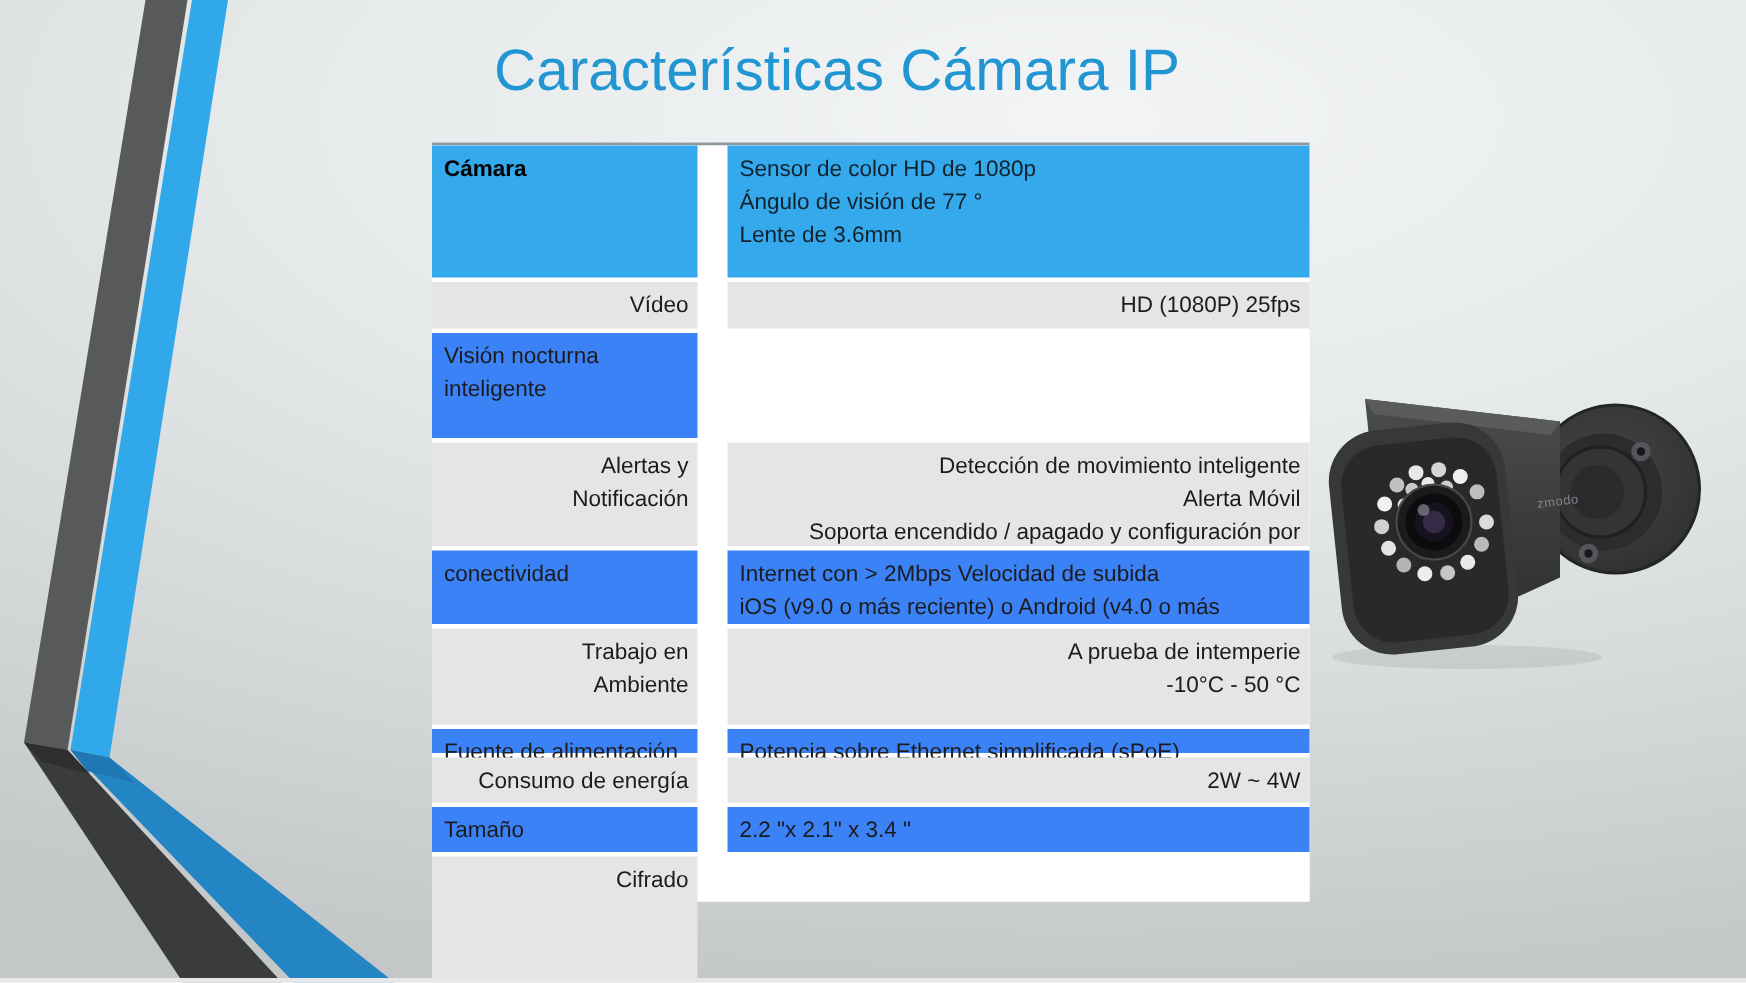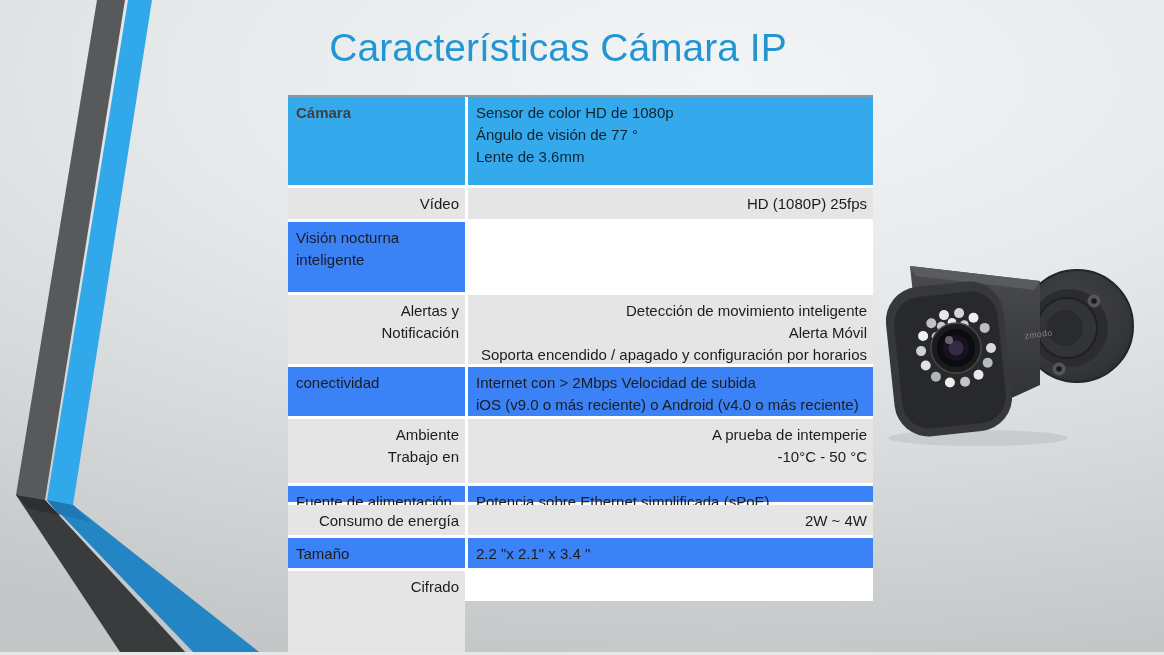--- a/index.html
+++ b/index.html
@@ -16,23 +16,23 @@
   }
   .spec-table{
     position:absolute;left:288px;top:95px;width:585px;
     background:#ffffff;border-top:2px solid #8b989e;
     font-size:15px;line-height:22px;color:#1c1c1e;
   }
   .trow{display:flex;gap:3px;margin-bottom:3px;background:#ffffff;}
   .trow:last-child{margin-bottom:0;flex-direction:column;}
   .cell{box-sizing:border-box;padding:5px 6px 0 8px;}
   .cell.label{width:177px;flex:0 0 177px;}
-  .cell.value{flex:1;}
+  .cell.value{flex:1;margin-left:17px;}
   .hdr .cell{background:#34a9ec;}
-  .hdr .cell.label{color:#404040;font-weight:bold;}
+  .hdr .cell.label{color:#000000;font-weight:bold;}
   .hdr .cell.value{color:#12222e;}
   .band-a .cell{background:#e5e5e5;text-align:right;}
   .band-b .cell{background:#3b82f6;}
   .r1{height:88px}.r2{height:31px}.r3{height:70px}.r4{height:69px}.r5{height:49px}
   .r6{height:64px}.r7{height:16px;margin-top:3px}.r8{height:30px}.r9{height:30px}.r10{height:30px}
   .camera-art{position:absolute;left:868px;top:238px;pointer-events:none;}
 </style>
 </head>
 <body>
 
@@ -95,22 +95,22 @@
         <div>conectividad</div>
       </div>
       <div class="cell value">
         <div>Internet con &gt; 2Mbps Velocidad de subida</div>
         <div>iOS (v9.0 o más reciente) o Android (v4.0 o más reciente)</div>
       </div>
     </div>
 
     <div class="trow band-a r6">
       <div class="cell label">
+        <div>Trabajo en</div>
         <div>Ambiente</div>
-        <div>Trabajo en</div>
       </div>
       <div class="cell value">
         <div>A prueba de intemperie</div>
         <div>-10°C - 50 °C</div>
       </div>
     </div>
 
     <div class="trow band-b r7">
       <div class="cell label">
         <div>Fuente de alimentación</div>

